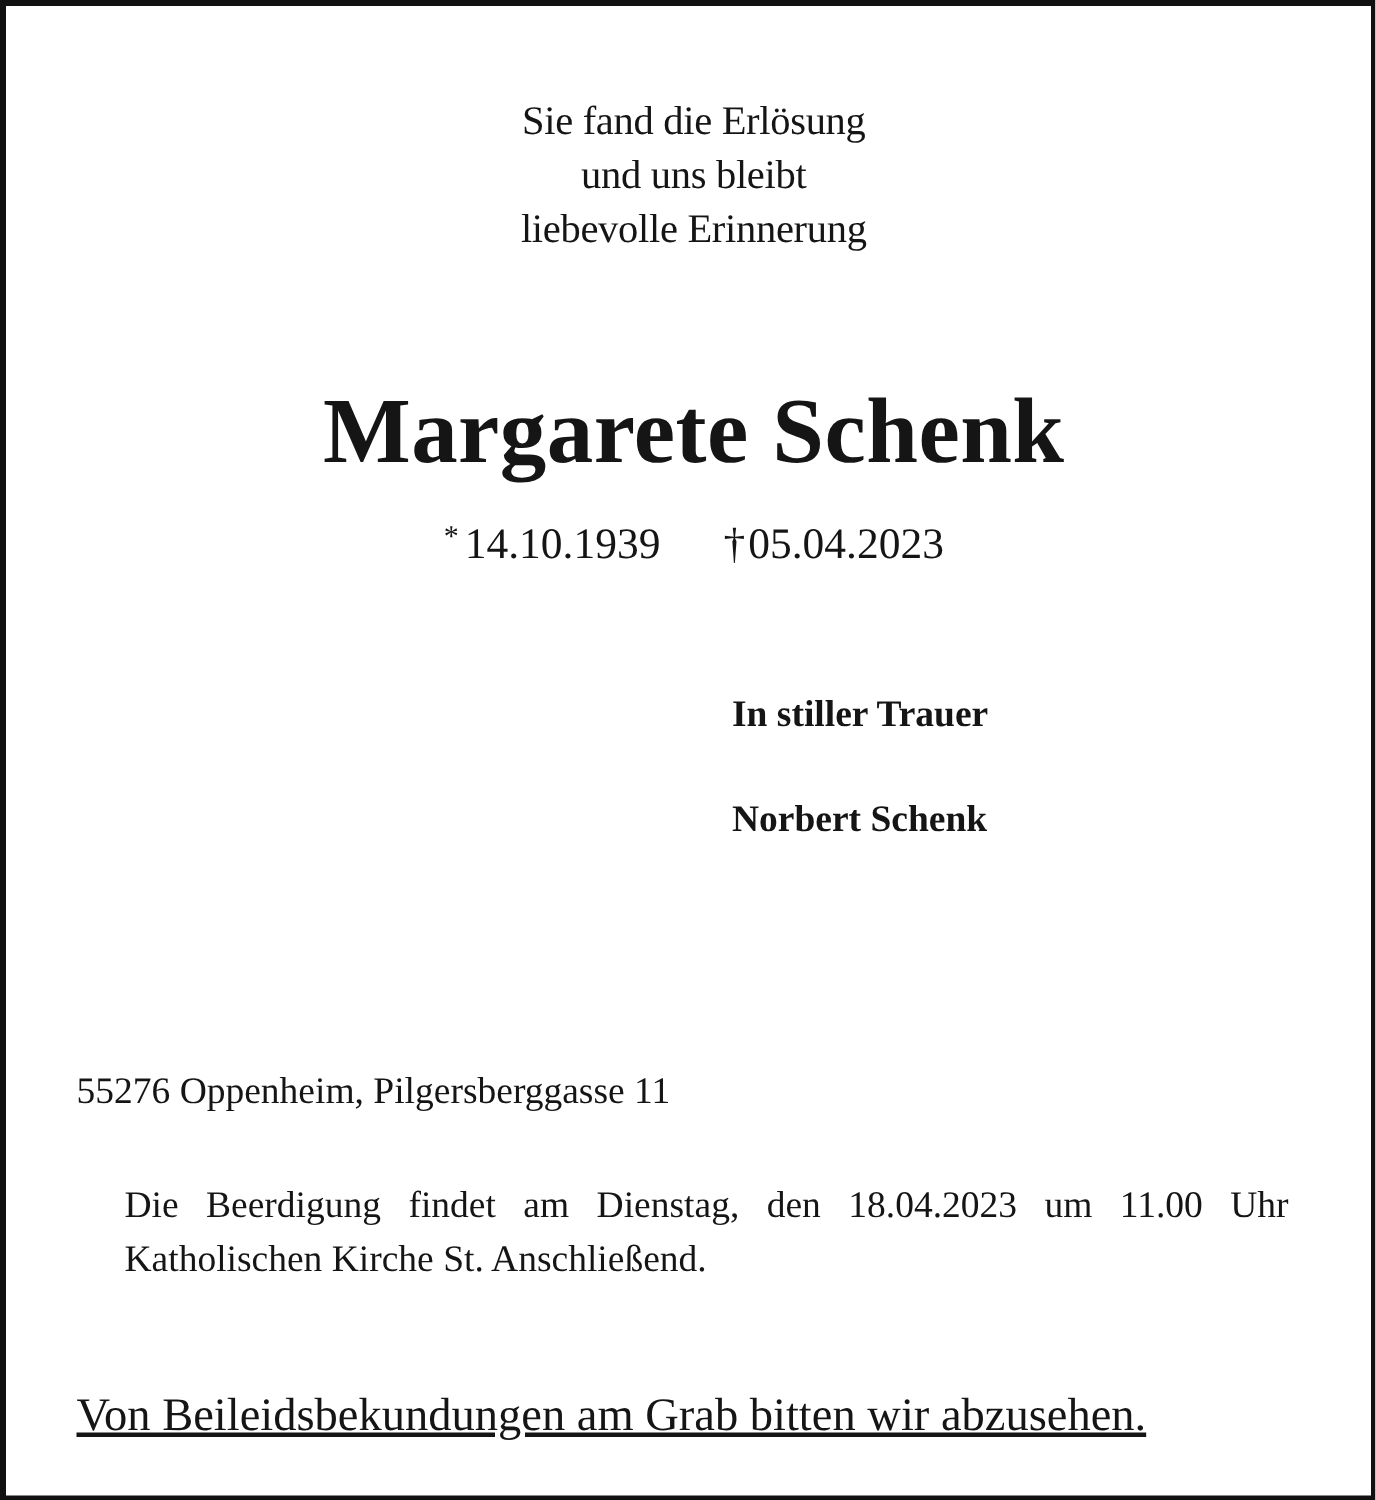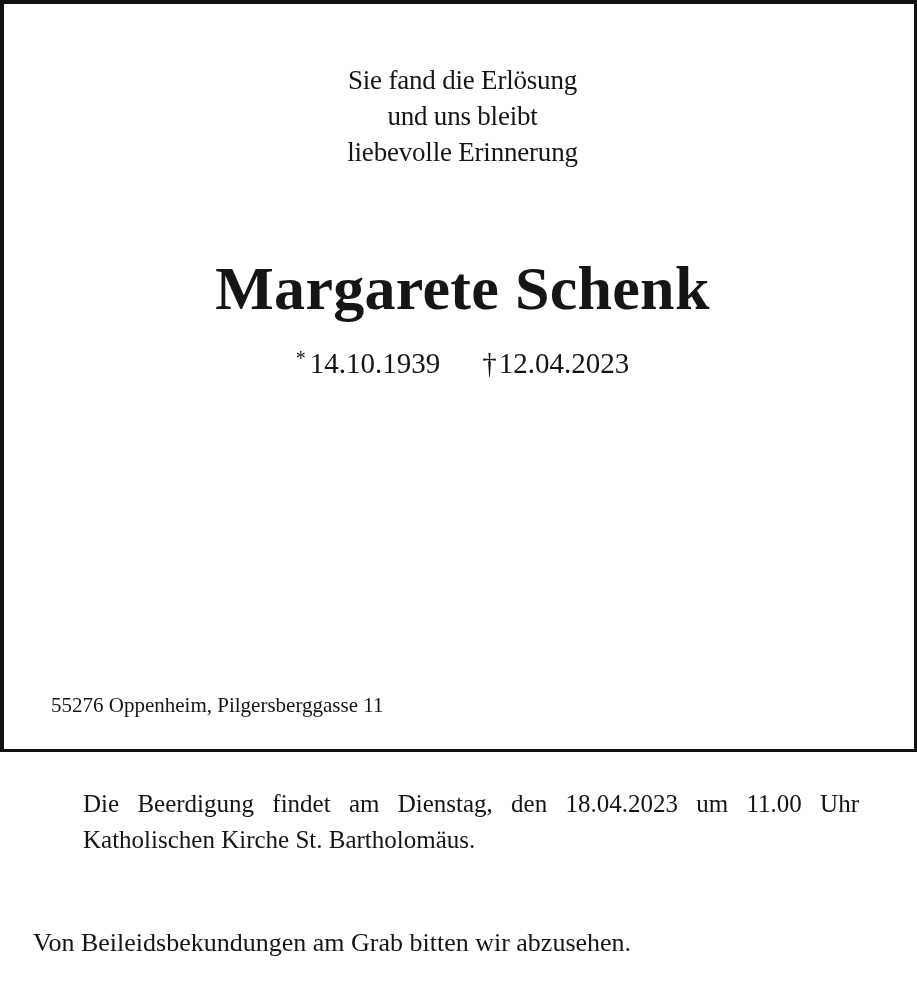--- a/index.html
+++ b/index.html
@@ -1,18 +1,18 @@
 <!DOCTYPE html>
 <html><head>
   <meta charset="utf-8">
   <style>
     html, body { margin: 0; padding: 0; background: #ffffff; }
     body { width: 917px; height: 1000px; position: relative; overflow: hidden; }
     .frame {
-      position: absolute; left: 0; top: 0; width: 917px; height: 752px;
+      position: absolute; left: 0; top: 0; width: 917px; height: 1000px;
       box-sizing: border-box; border: 4px solid #111111; background: #ffffff;
       border-top-width: 4px; border-left-width: 4px; border-right-width: 3px; border-bottom-width: 3px;
     }
     .serif { font-family: "Liberation Serif", "DejaVu Serif", serif; color: #151515; }
     .motto {
       position: absolute; left: 0; width: 917px; top: 58px;
       text-align: center; font-size: 27px; line-height: 36px; letter-spacing: -0.2px;
     }
     .motto div { white-space: nowrap; }
     .name {
@@ -25,57 +25,59 @@
     }
     .dates .birth { margin-right: 42px; margin-top: 12px; }
     .dates .sym-star { font-size: 20px; vertical-align: 8px; margin-right: 4px; }
     .dates .sym-cross { margin-right: 2px; }
     .signoff {
       position: absolute; left: 484px; top: 455px;
       font-size: 25px; line-height: 35px; font-weight: bold; white-space: nowrap;
     }
     .signoff .gap { height: 35px; }
     .address {
-      position: absolute; left: 47px; top: 683px;
-      font-size: 21px; line-height: 36px; white-space: nowrap;
+      position: absolute; left: 47px; top: 706px;
+      font-size: 25px; line-height: 36px; white-space: nowrap;
     }
     .funeral {
       position: absolute; left: 47px; top: 782px; width: 808px;
       font-size: 25px; line-height: 36px; text-align: justify;
     }
     .funeral div { white-space: nowrap; margin-left: 32px; }
     .funeral .jl { text-align: justify; text-align-last: justify; white-space: normal; }
     .condolence {
-      position: absolute; left: 29px; top: 921px;
-      font-size: 26px; line-height: 36px; white-space: nowrap;
+      position: absolute; left: 47px; top: 921px;
+      font-size: 31px; line-height: 36px; white-space: nowrap; text-decoration: underline;
     }
   </style>
 </head>
 <body>
 
 <div class="frame">
 
   <div class="motto serif">
     <div>Sie fand die Erlösung</div>
     <div>und uns bleibt</div>
     <div>liebevolle Erinnerung</div>
   </div>
 
   <div class="name serif">Margarete Schenk</div>
 
   <div class="dates serif">
-    <span class="birth"><span class="sym-star">*</span><span>14.10.1939</span></span><span class="death"><span class="sym-cross">†</span><span>12.04.2023</span></span>
+    <span class="birth"><span class="sym-star">*</span><span>14.10.1939</span></span><span class="death"><span class="sym-cross">†</span><span>05.04.2023</span></span>
   </div>
 
   <div class="signoff serif">
+    <div>In stiller Trauer</div>
     <div class="gap"></div>
+    <div>Norbert Schenk</div>
   </div>
 
   <div class="address serif">55276 Oppenheim, Pilgersberggasse 11</div>
 
   <div class="funeral serif">
     <div class="jl">Die Beerdigung findet am Dienstag, den 18.04.2023 um 11.00 Uhr</div>
-    <div>Katholischen Kirche St. Bartholomäus.</div>
+    <div>Katholischen Kirche St. Anschließend.</div>
   </div>
 
   <div class="condolence serif">Von Beileidsbekundungen am Grab bitten wir abzusehen.</div>
 
 </div>
 
 </body></html>

